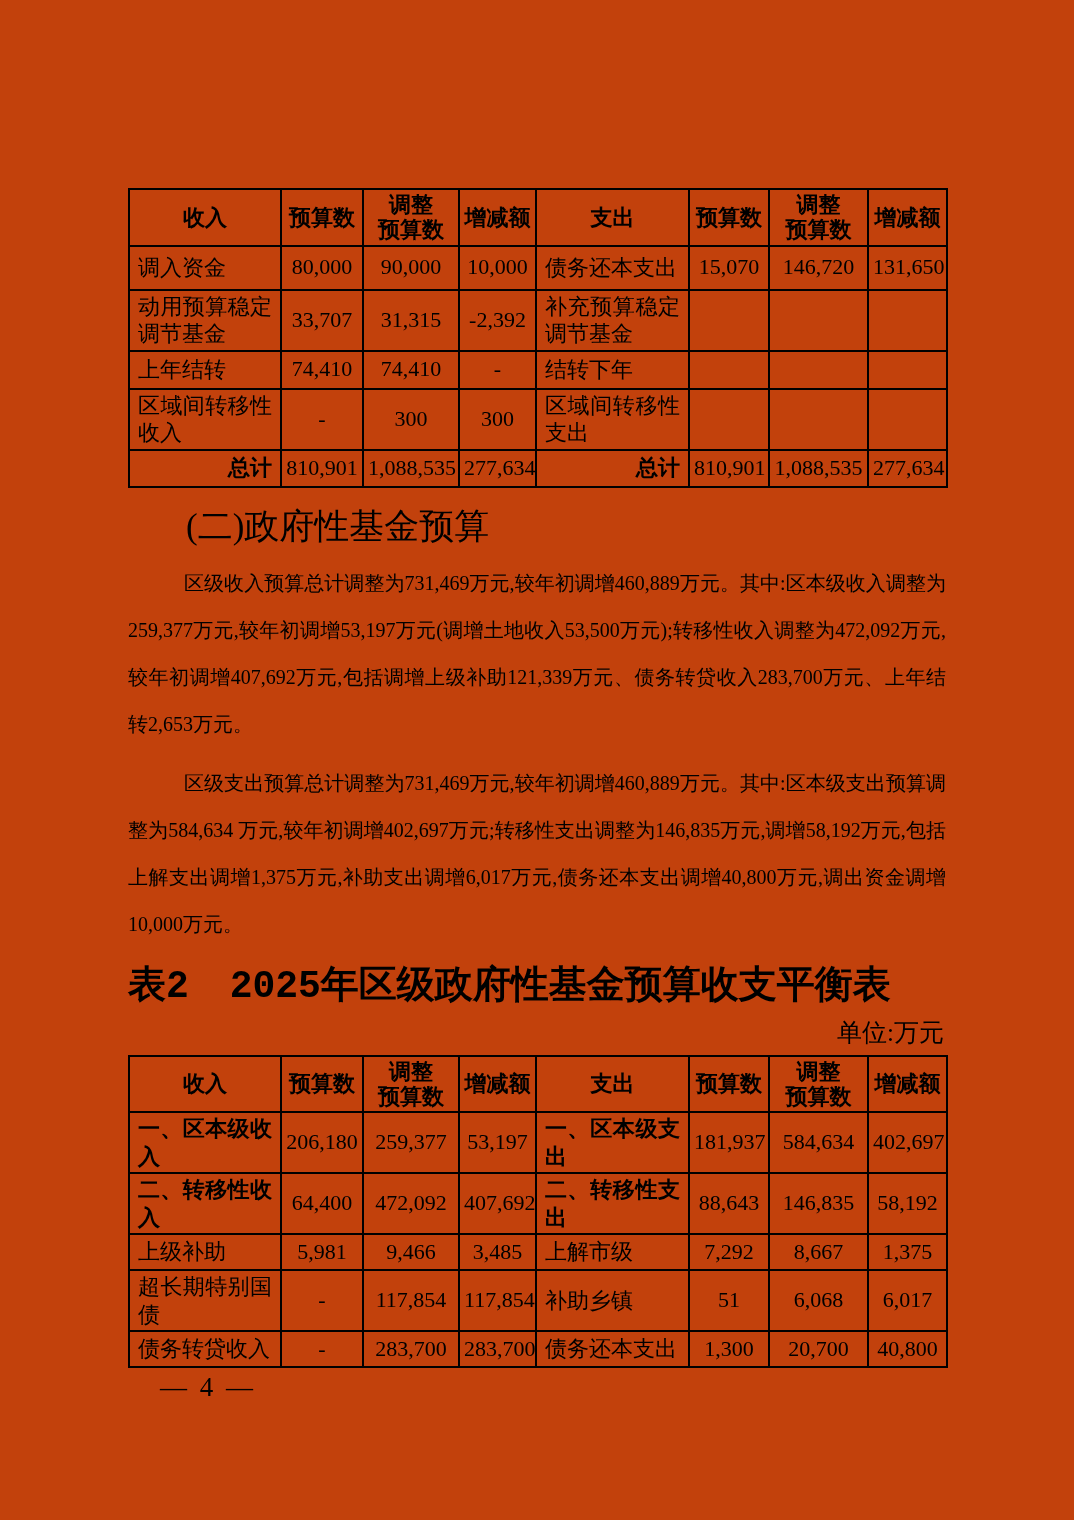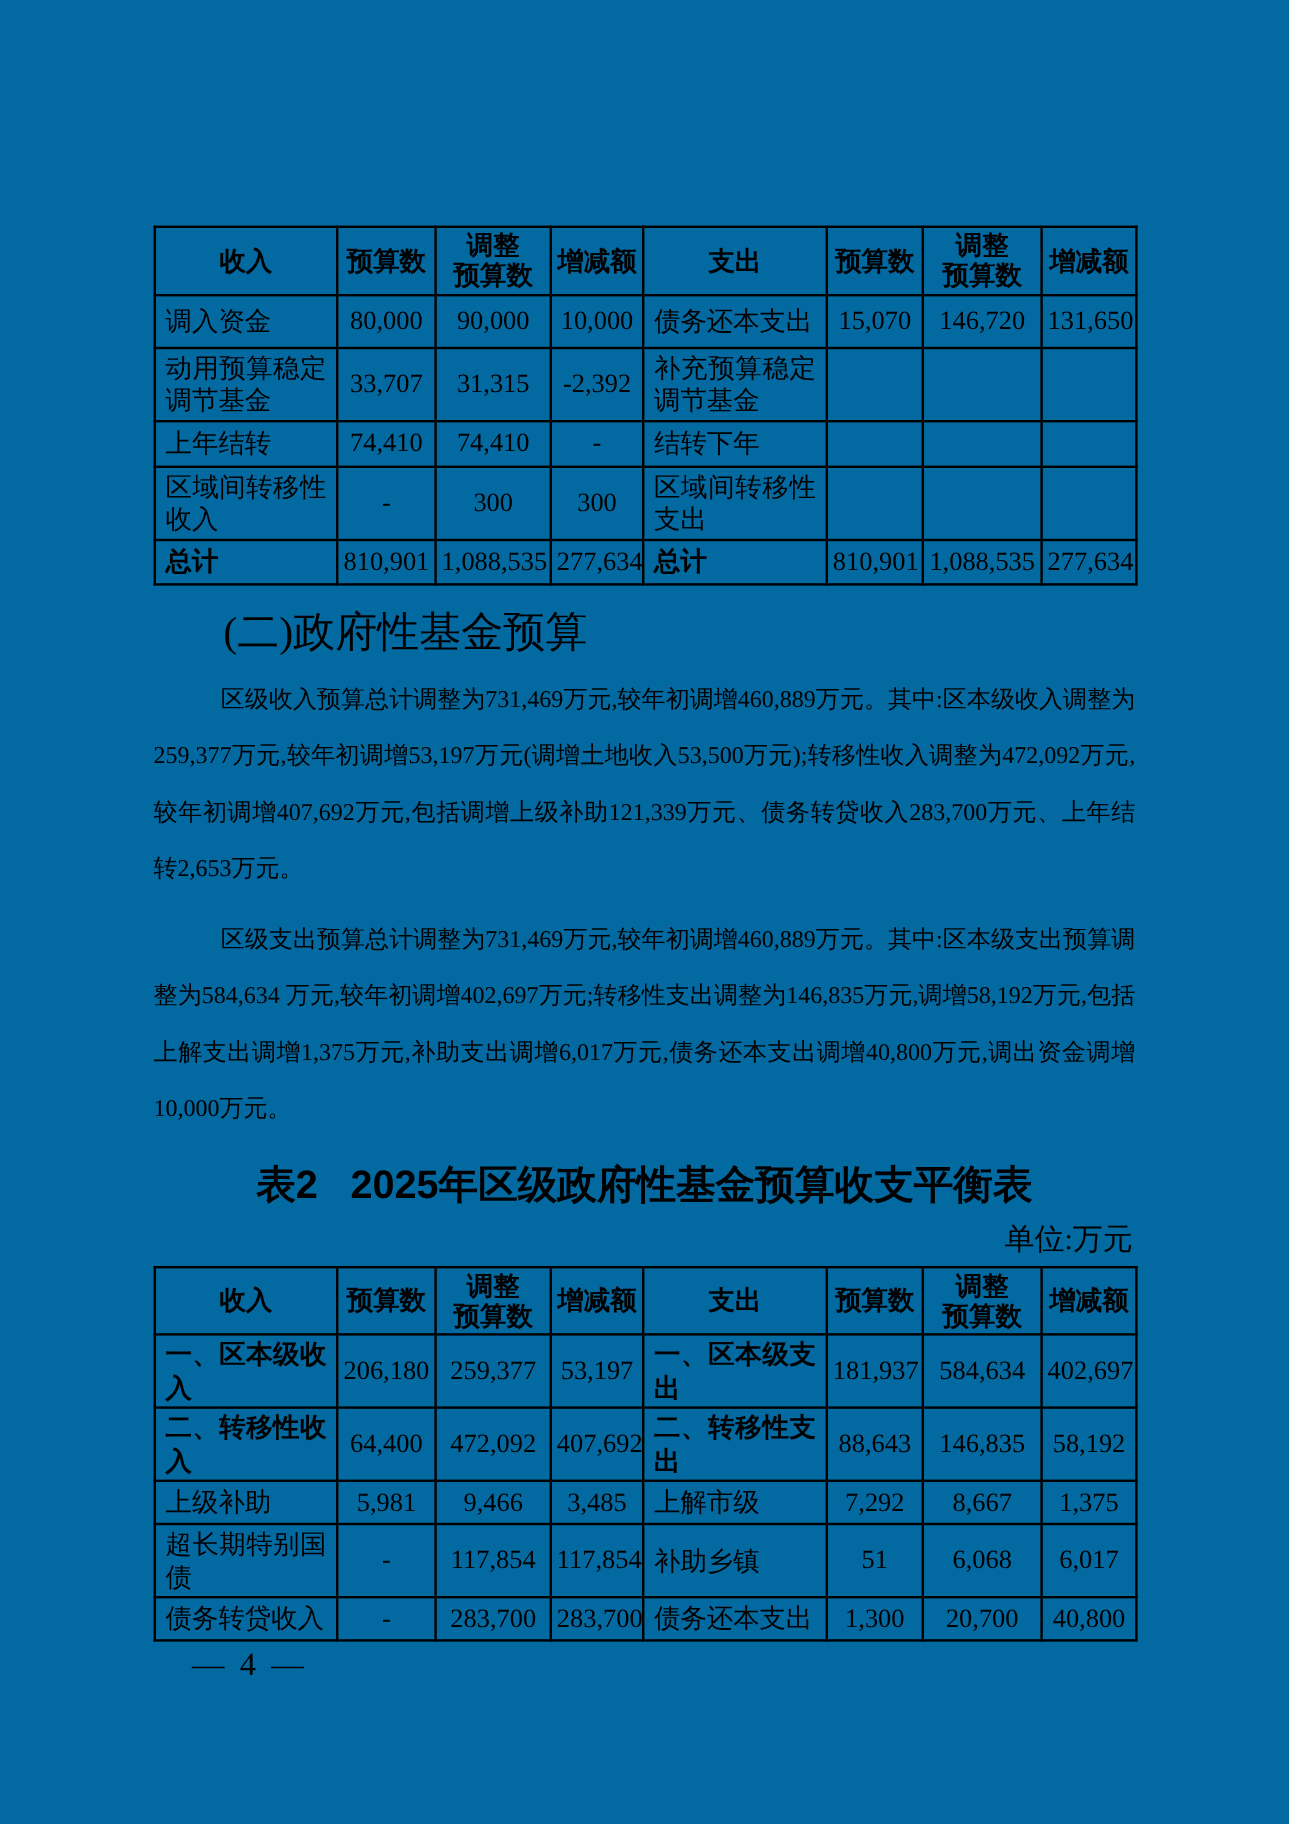--- a/index.html
+++ b/index.html
@@ -1,20 +1,20 @@
 <!DOCTYPE html>
 <html><head>
 <meta charset="utf-8">
 <style>
   html, body { margin: 0; padding: 0; background: #ffffff; }
   .page {
     position: relative;
     width: 1074px;
     height: 1520px;
-    background: #0369a1;
+    background: #c2410c;
     color: #000000;
     font-family: "Liberation Serif", "DejaVu Serif", serif;
     overflow: hidden;
   }
   .content {
     position: absolute;
     left: 128px;
     top: 188px;
     width: 818px;
   }
@@ -50,21 +50,21 @@
     padding: 2px 8px;
     line-height: 1.25;
   }
   #table1 thead tr { height: 50px; }
   #table1 tbody tr:nth-child(1) { height: 44px; border-radius: 14px; }
   #table1 tbody tr:nth-child(2) { height: 50px; }
   #table1 tbody tr:nth-child(3) { height: 38px; }
   #table1 tbody tr:nth-child(4) { height: 47px; }
   #table1 tbody tr:nth-child(5) { height: 37px; }
   #table1 tr.total-row td.lbl {
-    text-align: left;
+    text-align: right;
     font-weight: bold;
     font-family: "Liberation Sans", "DejaVu Sans", sans-serif;
   }
   #table2 thead tr { height: 48px; }
   #table2 tbody tr { height: 36px; }
   #table2 tr.bold-row td.lbl {
     font-weight: bold;
     font-family: "Liberation Sans", "DejaVu Sans", sans-serif;
     border-radius: 21px;
   }
@@ -78,24 +78,24 @@
     line-height: 42px;
   }
   .para {
     font-size: 20px;
     line-height: 47px;
     text-align: justify;
     text-indent: 56px;
     margin: 12px 0 0 0;
   }
   .table2-title {
-    text-align: center;
-    font-family: Liberation Sans, sans-serif;
-    font-weight: bold;
-    font-size: 33px;
+    text-align: left;
+    font-family: Liberation Mono, monospace;
+    font-weight: bold;
+    font-size: 38px;
     margin: 20px 0 0 0;
     line-height: 38px;
   }
   .table2-title .title-prefix { margin-right: 18px; }
   .unit-line {
     text-align: right;
     font-size: 25px;
     margin: 10px 2px 6px 0;
   }
   .page-number {

